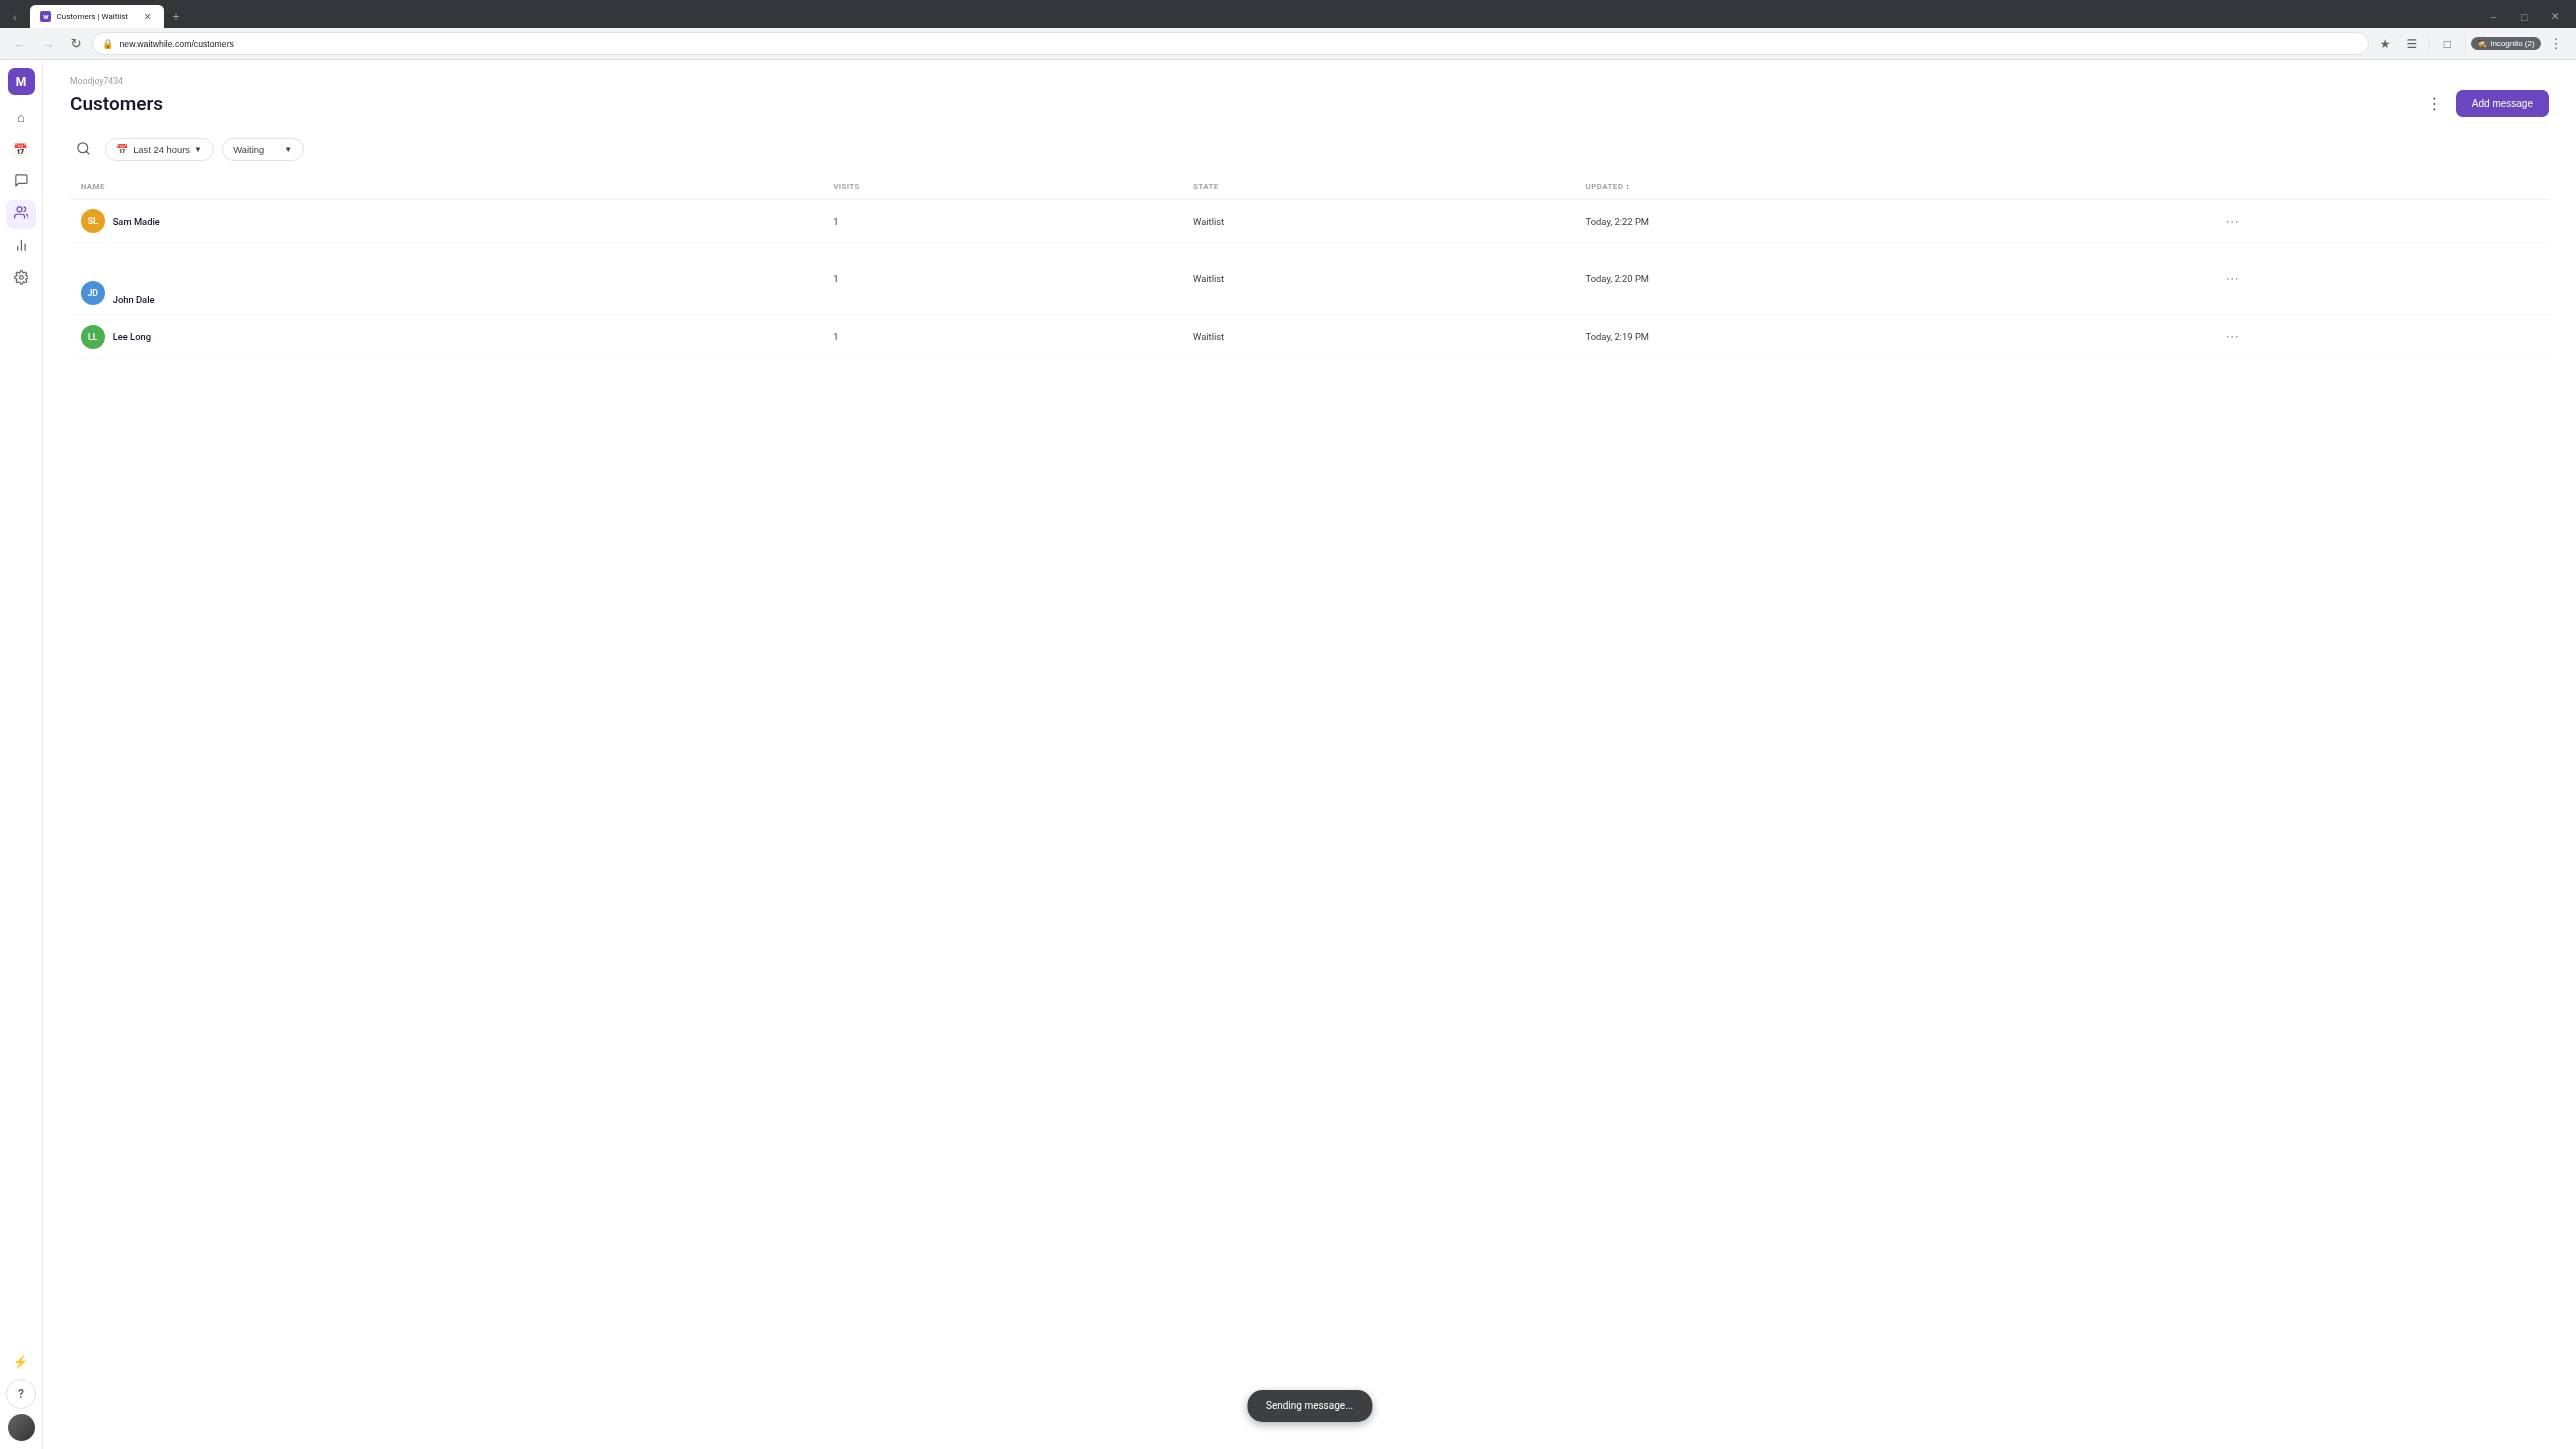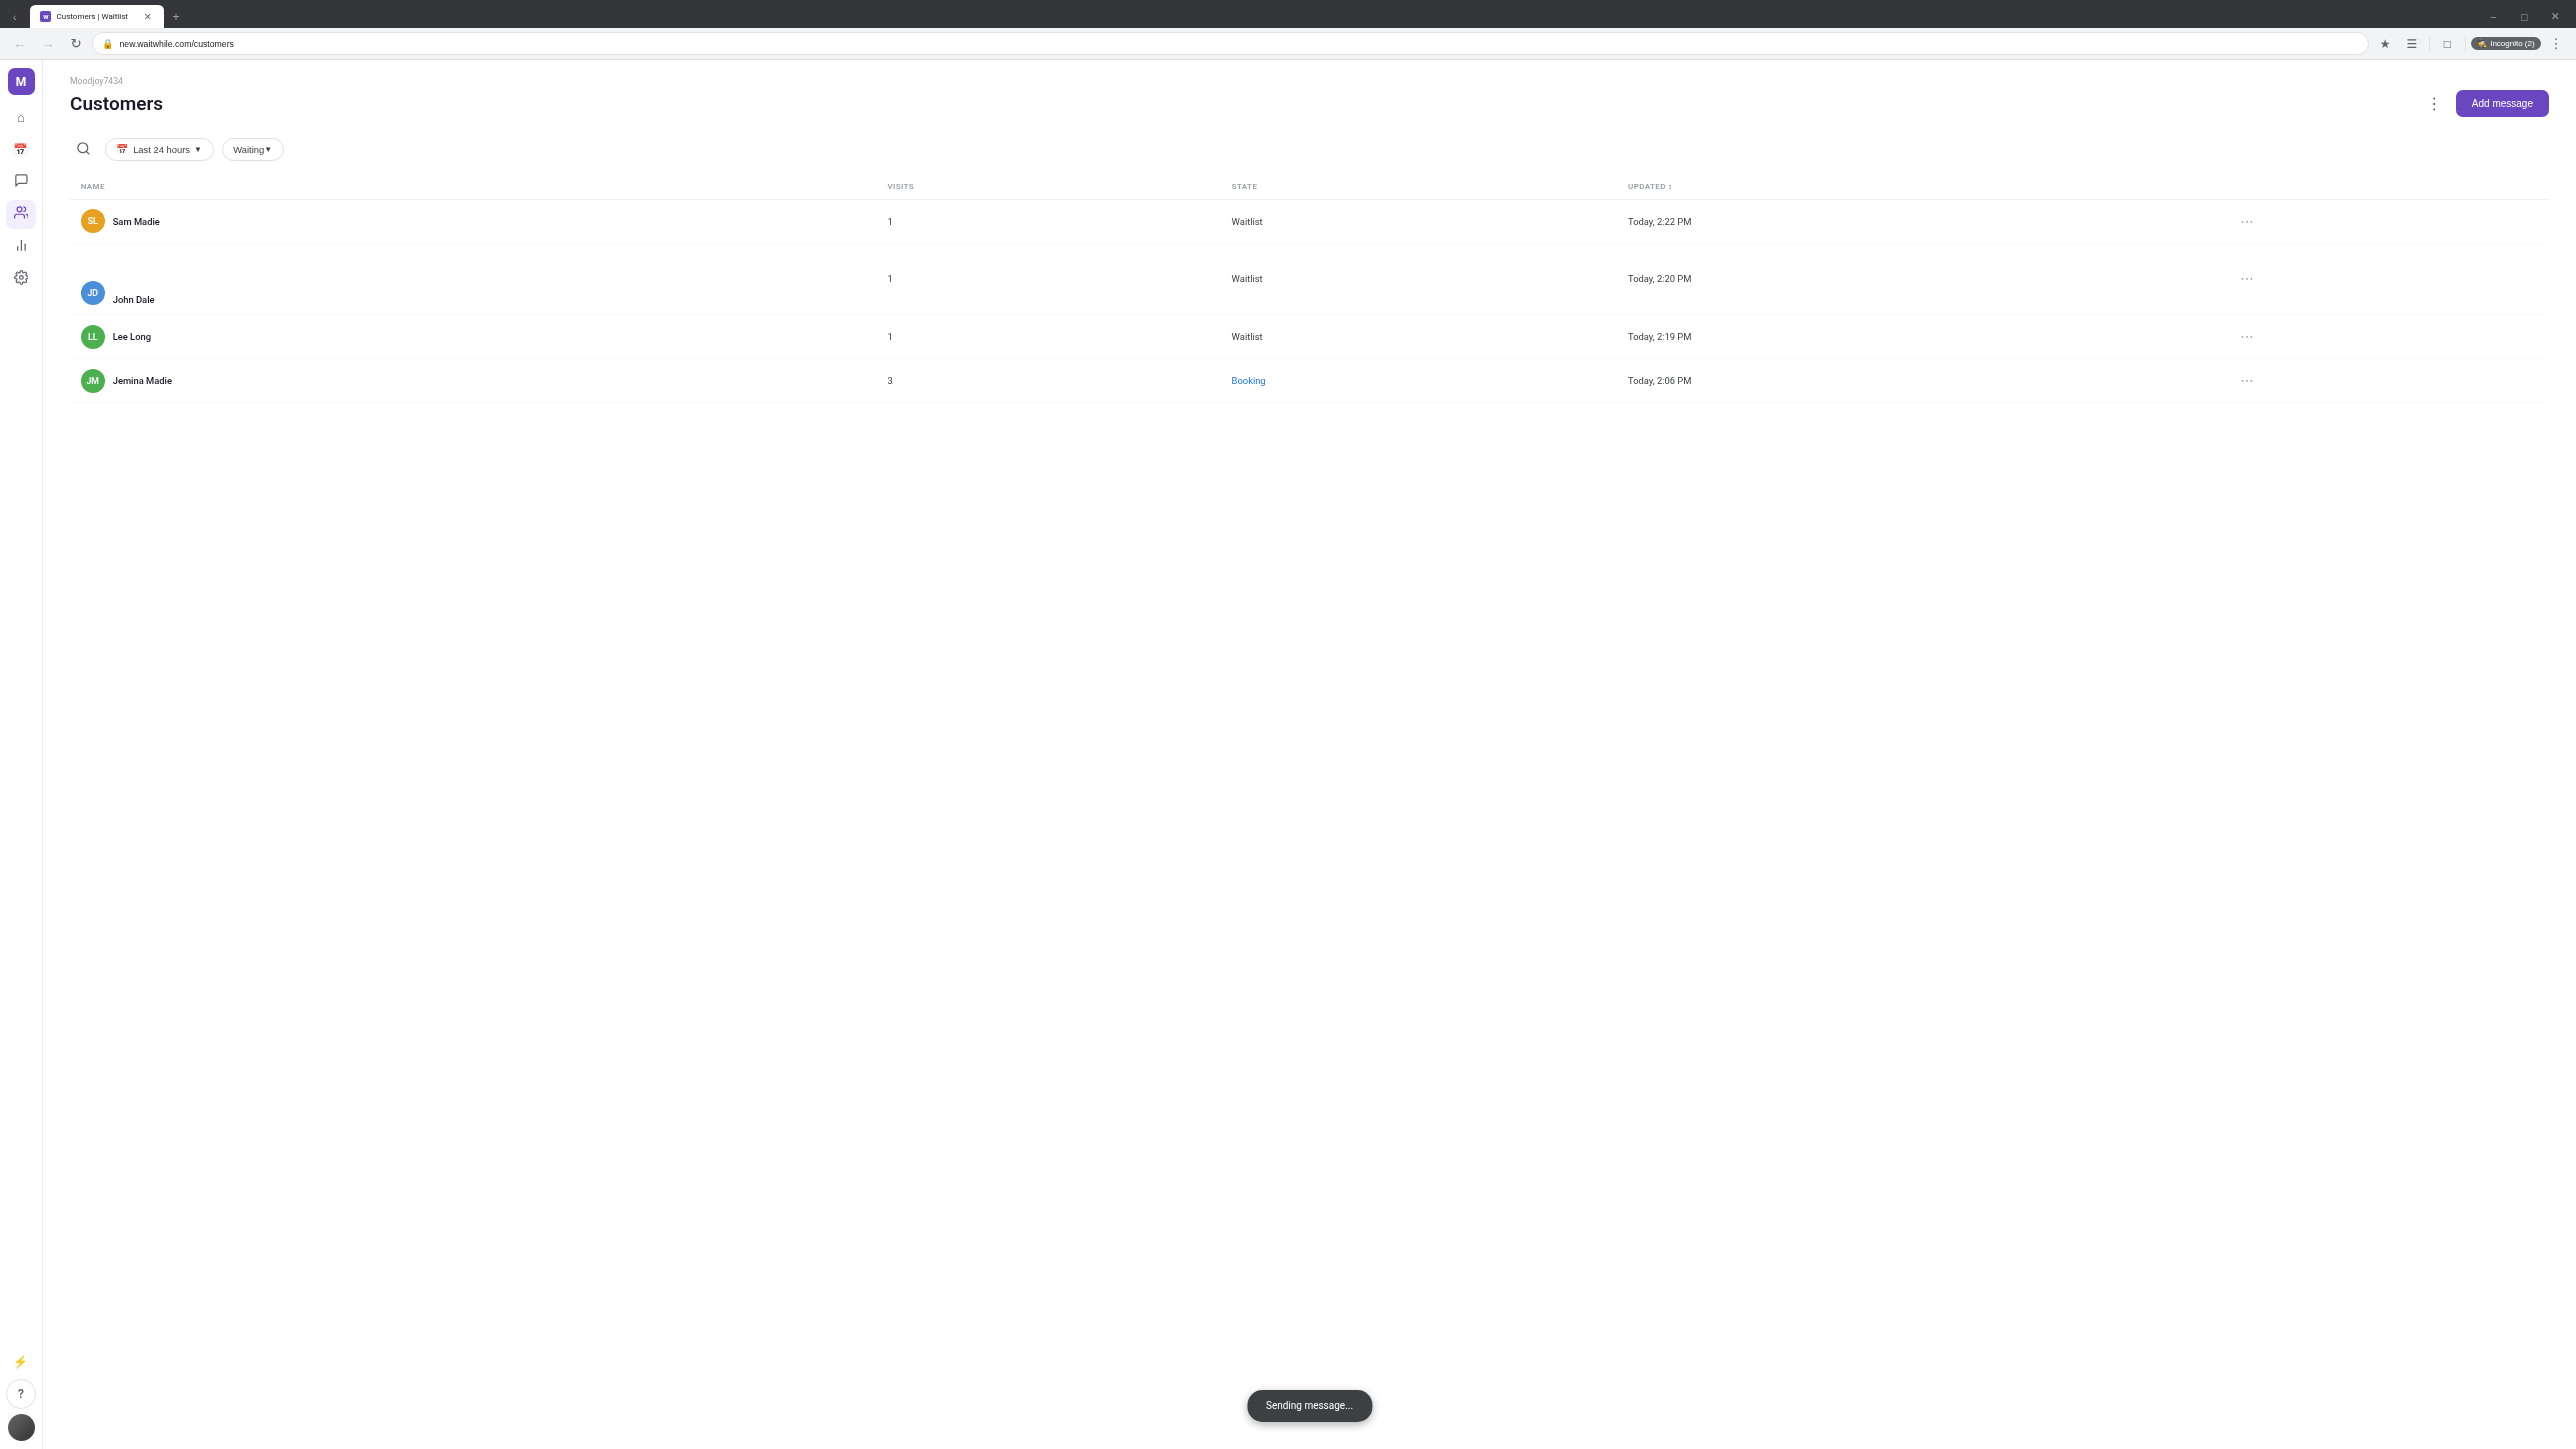--- a/index.html
+++ b/index.html
@@ -132,21 +132,21 @@
               <circle cx="11" cy="11" r="8"></circle>
               <line x1="21" y1="21" x2="16.65" y2="16.65"></line>
             </svg>
         </span>
       </button>
       <button style="background:#fff;border:0.7px solid #e0e0e0;border-radius:13.4px;padding:5.4px 10.7px;font-size:9.4px;color:#3c4043;cursor:pointer;display:flex;align-items:center;gap:4px;">
         <span style="font-size:10px;">📅</span>
         <span>Last 24 hours</span>
         <span style="font-size:8px;">▼</span>
       </button>
-      <button style="background:#fff;border:0.7px solid #e0e0e0;border-radius:13.4px;padding:5.4px 10.7px;font-size:9.4px;color:#3c4043;cursor:pointer;display:flex;align-items:center;gap:0;">
+      <button style="background:#fff;border:0.7px solid #e0e0e0;border-radius:13.4px;padding:5.4px 10.7px;font-size:9.4px;color:#3c4043;cursor:pointer;display:flex;align-items:center;gap:20px;">
         <span>Waiting</span>
         <span style="font-size:8px;">▼</span>
       </button>
     </div>
 
     <div style="flex:1;overflow:auto;">
       <table style="width:100%;border-collapse:collapse;">
         <thead>
           <tr>
             <th style="text-align:left;font-size:8px;font-weight:600;color:#9aa0a6;letter-spacing:0.05em;padding:5.4px 10.7px 8px;border-bottom:0.7px solid #f0f0f0;text-transform:uppercase;">NAME</th>
@@ -196,34 +196,20 @@
               </div>
             </td>
             <td style="padding:9.4px 10.7px;border-bottom:0.7px solid #f9f9f9;font-size:9.4px;color:#3c4043;vertical-align:middle;">1</td>
             <td style="padding:9.4px 10.7px;border-bottom:0.7px solid #f9f9f9;font-size:9.4px;color:#3c4043;vertical-align:middle;">Waitlist</td>
             <td style="padding:9.4px 10.7px;border-bottom:0.7px solid #f9f9f9;font-size:9.4px;color:#3c4043;vertical-align:middle;">Today, 2:19 PM</td>
             <td style="padding:9.4px 10.7px;border-bottom:0.7px solid #f9f9f9;vertical-align:middle;text-align:right;">
               <button style="background:none;border:none;color:#9aa0a6;font-size:13.4px;cursor:pointer;width:24px;height:24px;display:flex;align-items:center;justify-content:center;border-radius:5.4px;">⋯</button>
             </td>
           </tr>
 
-          <tr style="cursor:pointer;">
-            <td style="padding:9.4px 10.7px;border-bottom:0.7px solid #f9f9f9;vertical-align:middle;">
-              <div style="display:flex;align-items:center;gap:8px;">
-                <div style="width:24px;height:24px;border-radius:50%;display:flex;align-items:center;justify-content:center;font-size:8.7px;font-weight:600;color:white;flex-shrink:0;background:#4caf50;">JM</div>
-                <span style="font-size:9.4px;font-weight:500;color:#1a1a2e;">Jemina Madie</span>
-              </div>
-            </td>
-            <td style="padding:9.4px 10.7px;border-bottom:0.7px solid #f9f9f9;font-size:9.4px;color:#3c4043;vertical-align:middle;">3</td>
-            <td style="padding:9.4px 10.7px;border-bottom:0.7px solid #f9f9f9;font-size:9.4px;color:#1a73e8;vertical-align:middle;">Booking</td>
-            <td style="padding:9.4px 10.7px;border-bottom:0.7px solid #f9f9f9;font-size:9.4px;color:#3c4043;vertical-align:middle;">Today, 2:06 PM</td>
-            <td style="padding:9.4px 10.7px;border-bottom:0.7px solid #f9f9f9;vertical-align:middle;text-align:right;">
-              <button style="background:none;border:none;color:#9aa0a6;font-size:13.4px;cursor:pointer;width:24px;height:24px;display:flex;align-items:center;justify-content:center;border-radius:5.4px;">⋯</button>
-            </td>
-          </tr>
         </tbody>
       </table>
     </div>
 
     <div style="position:absolute;bottom:27px;left:50%;transform:translateX(-50%);background:#3c4043;color:white;border-radius:15px;padding:10.7px 19px;font-size:10px;box-shadow:0 2.7px 8px rgba(0,0,0,0.3);z-index:1000;white-space:nowrap;">
       <span>Sending message...</span>
     </div>
   </div>
 </div>
 

